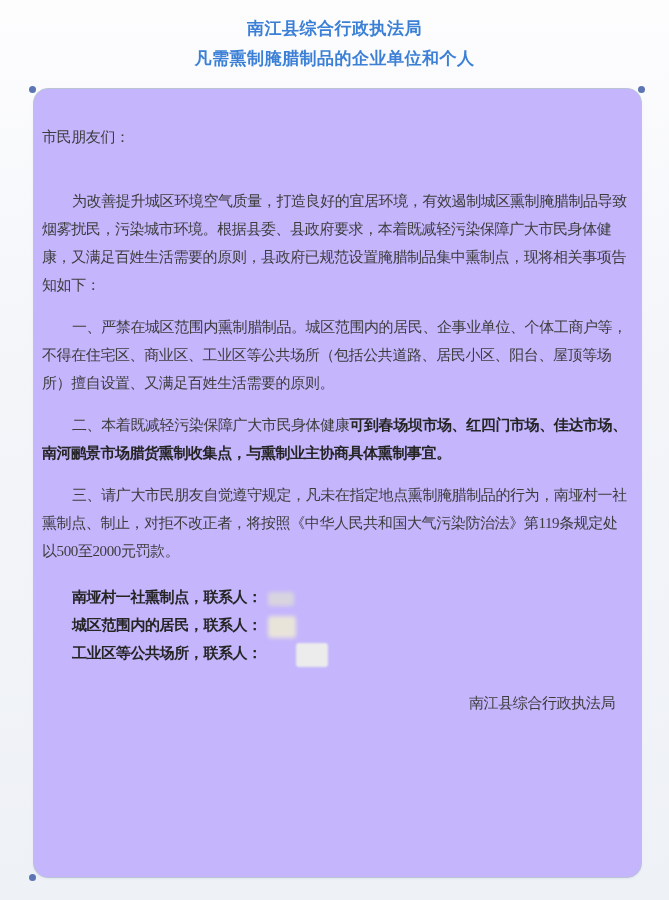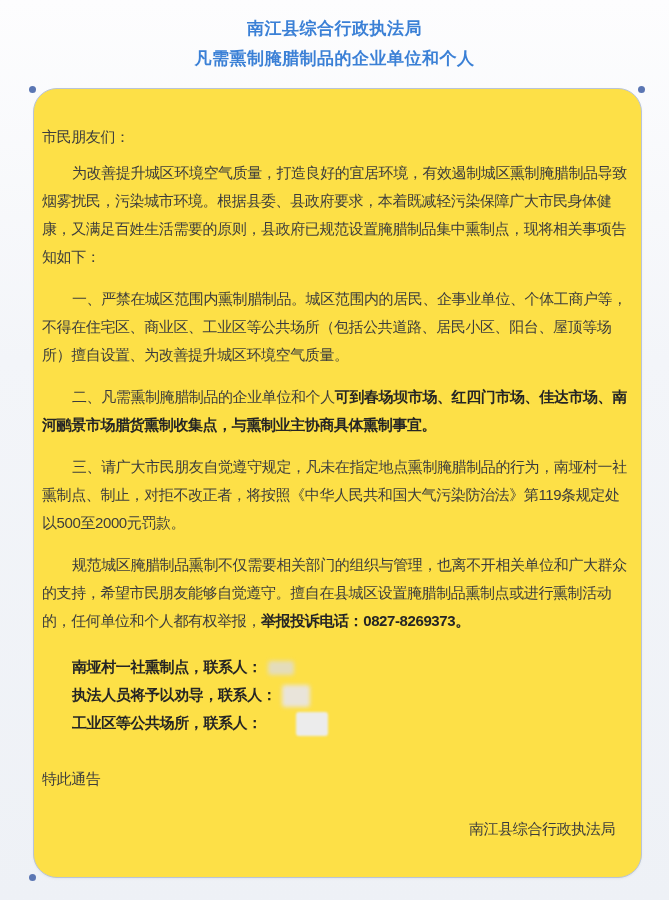--- a/index.html
+++ b/index.html
@@ -1,15 +1,15 @@
 <!DOCTYPE html>
 <html lang="zh"><head>
 <meta charset="utf-8">
 <style>
-  * { margin: 0; padding: 0; box-sizing: border-box; }
+  * { margin: 0; padding: 0; box-sizing: border-box; font-family: Liberation Serif, serif; }
   html, body { width: 669px; }
   body {
     width: 669px;
     height: 900px;
     position: relative;
     font-family: "Liberation Sans", sans-serif;
     background: linear-gradient(180deg, #fdfdfe 0%, #f3f5f9 40%, #eef1f6 100%);
     overflow: hidden;
   }
   .title-block {
@@ -23,23 +23,23 @@
     font-size: 17px;
     line-height: 30px;
     letter-spacing: 0.5px;
   }
   .card {
     position: absolute;
     left: 33px;
     top: 88px;
     width: 609px;
     height: 790px;
-    background: #fde047;
+    background: #c4b5fd;
     border: 1px solid #b9c4d7;
-    border-radius: 24px;
+    border-radius: 15px;
     box-shadow: 0 1px 2px rgba(120,140,180,0.10);
   }
   .dot {
     position: absolute;
     width: 7px;
     height: 7px;
     border-radius: 50%;
     background: #5b76b3;
   }
   .dot-tl { left: -5px; top: -3px; }
@@ -52,21 +52,21 @@
     color: #3d3d3d;
     font-size: 15px;
     line-height: 28px;
     letter-spacing: -0.4px;
   }
   .salutation { text-indent: 0; }
   .para {
     text-indent: 2em;
     margin-top: 14px;
   }
-  .para.first { margin-top: 8px; }
+  .para.first { margin-top: 36px; }
   .para b, .contact b { color: #252525; }
   .contacts { margin-top: 18px; }
   .contact {
     text-indent: 2em;
     font-weight: bold;
     color: #252525;
     position: relative;
   }
   .redact {
     display: inline-block;
@@ -95,33 +95,31 @@
 <div class="card">
   <span class="dot dot-tl"></span>
   <span class="dot dot-tr"></span>
   <span class="dot dot-bl"></span>
 
   <div class="card-body">
     <p class="salutation">市民朋友们：</p>
 
     <p class="para first">为改善提升城区环境空气质量，打造良好的宜居环境，有效遏制城区熏制腌腊制品导致烟雾扰民，污染城市环境。根据县委、县政府要求，本着既减轻污染保障广大市民身体健康，又满足百姓生活需要的原则，县政府已规范设置腌腊制品集中熏制点，现将相关事项告知如下：</p>
 
-    <p class="para">一、严禁在城区范围内熏制腊制品。城区范围内的居民、企事业单位、个体工商户等，不得在住宅区、商业区、工业区等公共场所（包括公共道路、居民小区、阳台、屋顶等场所）擅自设置、为改善提升城区环境空气质量。</p>
+    <p class="para">一、严禁在城区范围内熏制腊制品。城区范围内的居民、企事业单位、个体工商户等，不得在住宅区、商业区、工业区等公共场所（包括公共道路、居民小区、阳台、屋顶等场所）擅自设置、又满足百姓生活需要的原则。</p>
 
-    <p class="para"><span>二、凡需熏制腌腊制品的企业单位和个人</span><b>可到春场坝市场、红四门市场、佳达市场、南河鹂景市场腊货熏制收集点，与熏制业主协商具体熏制事宜。</b></p>
+    <p class="para"><span>二、本着既减轻污染保障广大市民身体健康</span><b>可到春场坝市场、红四门市场、佳达市场、南河鹂景市场腊货熏制收集点，与熏制业主协商具体熏制事宜。</b></p>
 
     <p class="para">三、请广大市民朋友自觉遵守规定，凡未在指定地点熏制腌腊制品的行为，南垭村一社熏制点、制止，对拒不改正者，将按照《中华人民共和国大气污染防治法》第119条规定处以500至2000元罚款。</p>
 
-    <p class="para"><span>规范城区腌腊制品熏制不仅需要相关部门的组织与管理，也离不开相关单位和广大群众的支持，希望市民朋友能够自觉遵守。擅自在县城区设置腌腊制品熏制点或进行熏制活动的，任何单位和个人都有权举报，</span><b>举报投诉电话：0827-8269373。</b></p>
 
     <div class="contacts">
       <p class="contact"><b>南垭村一社熏制点</b><span>，联系人：</span><span class="redact redact-1"></span></p>
-      <p class="contact"><b>执法人员将予以劝导</b><span>，联系人：</span><span class="redact redact-2"></span></p>
+      <p class="contact"><b>城区范围内的居民</b><span>，联系人：</span><span class="redact redact-2"></span></p>
       <p class="contact"><b>工业区等公共场所</b><span>，联系人：</span><span class="redact redact-3"></span></p>
     </div>
 
-    <p class="closing">特此通告</p>
 
     <div class="signature">
       <p>南江县综合行政执法局</p>
     </div>
   </div>
 </div>
 
 </body></html>

